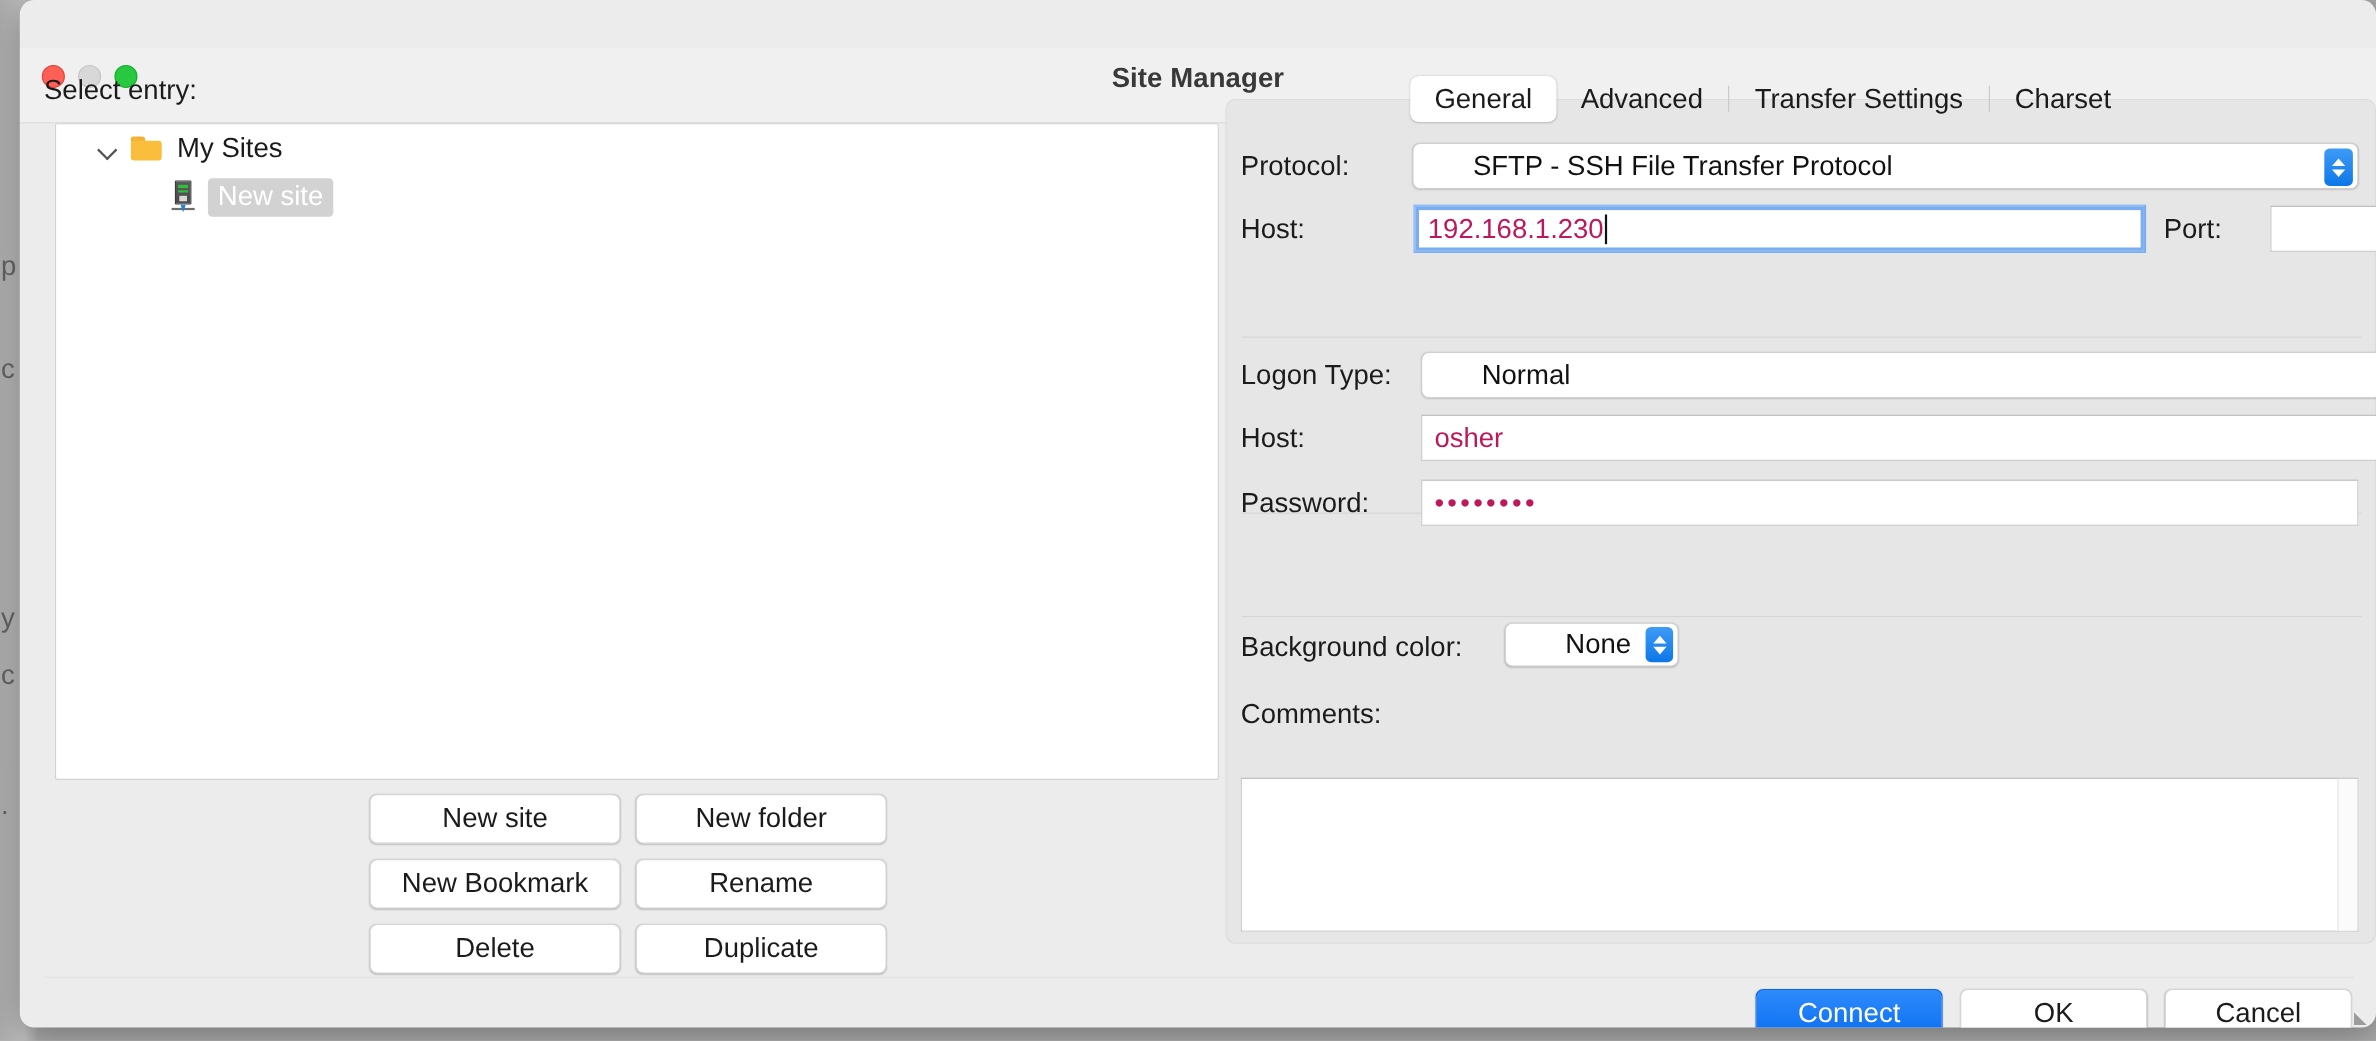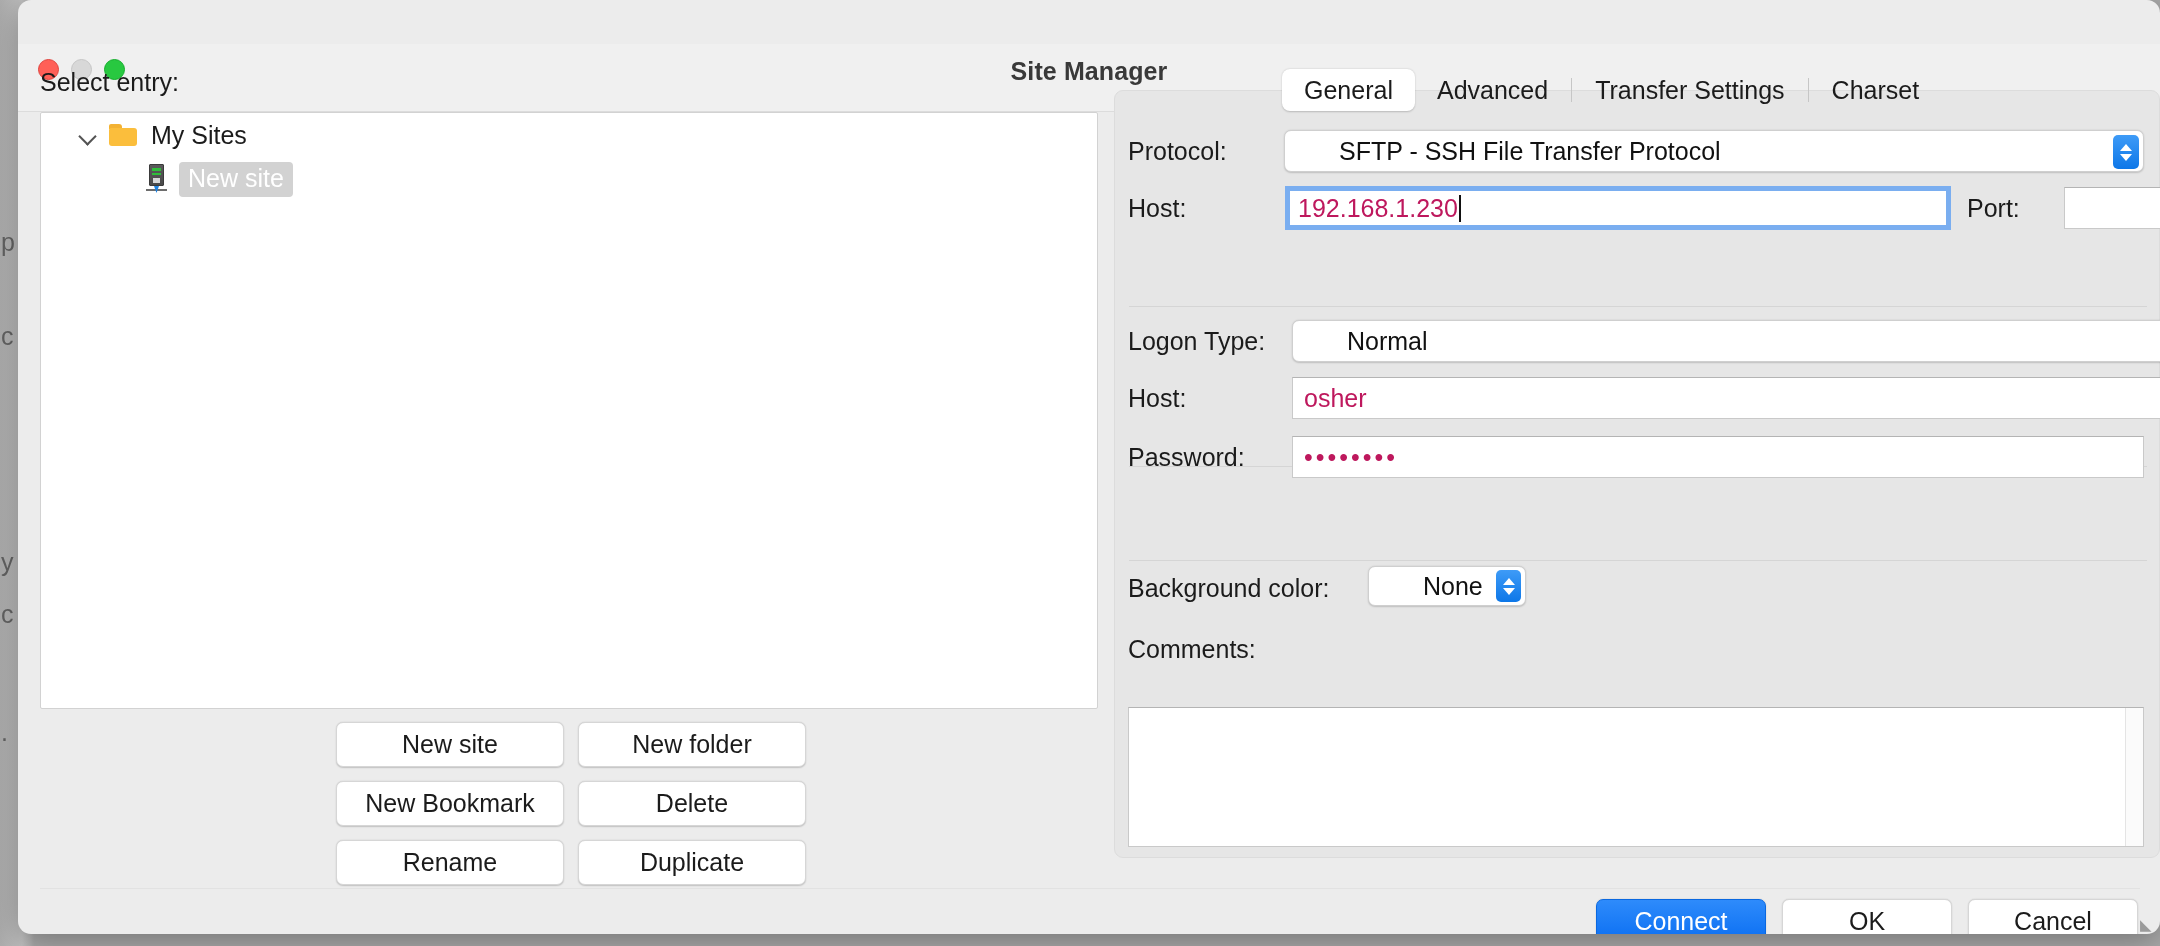--- a/index.html
+++ b/index.html
@@ -79,21 +79,21 @@
 
   
   #select-entry-label {
     position: absolute;
     left: 22px; top: 68px;
     font-size: 25px;
     color: #1b1b1b;
   }
   #site-tree {
     position: absolute;
-    left: 22px; top: 112px;
+    left: 32px; top: 112px;
     width: 1058px; height: 597px;
     background: #ffffff;
     border: 1px solid #d2d2d2;
     border-radius: 2px;
     overflow: hidden;
   }
   .tree-row {
     display: flex;
     align-items: center;
     height: 44px;
@@ -433,22 +433,22 @@
           <span class="plug"></span>
       </span>
       <span class="tree-label selected">New site</span>
     </div>
   </div>
 
   <div id="tree-buttons">
     <div class="pill-btn">New site</div>
     <div class="pill-btn">New folder</div>
     <div class="pill-btn">New Bookmark</div>
+    <div class="pill-btn">Rename</div>
     <div class="pill-btn">Delete</div>
-    <div class="pill-btn">Rename</div>
     <div class="pill-btn">Duplicate</div>
   </div>
 
   <div id="tabbar">
     <div class="tab active">General</div>
     <div class="tab">Advanced</div>
     <div class="tab-sep"></div>
     <div class="tab">Transfer Settings</div>
     <div class="tab-sep"></div>
     <div class="tab">Charset</div>

